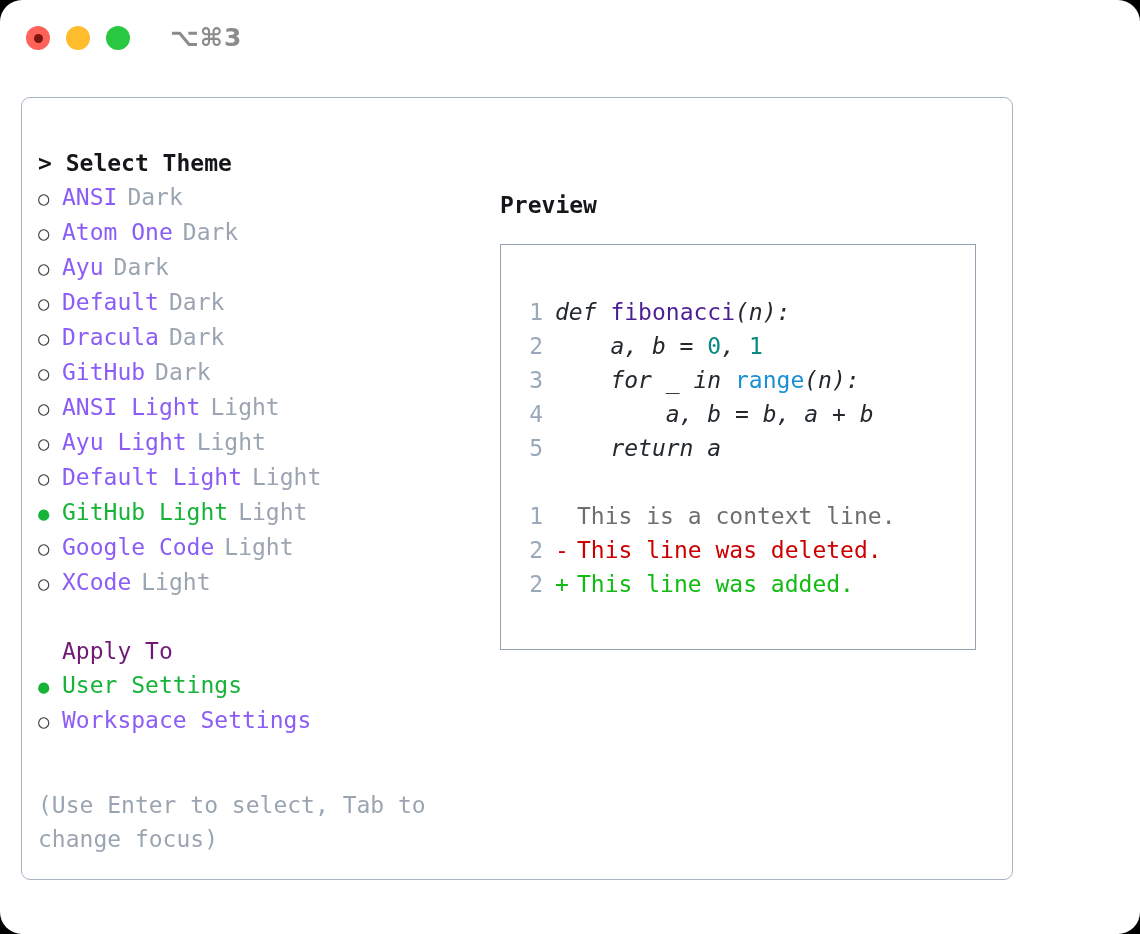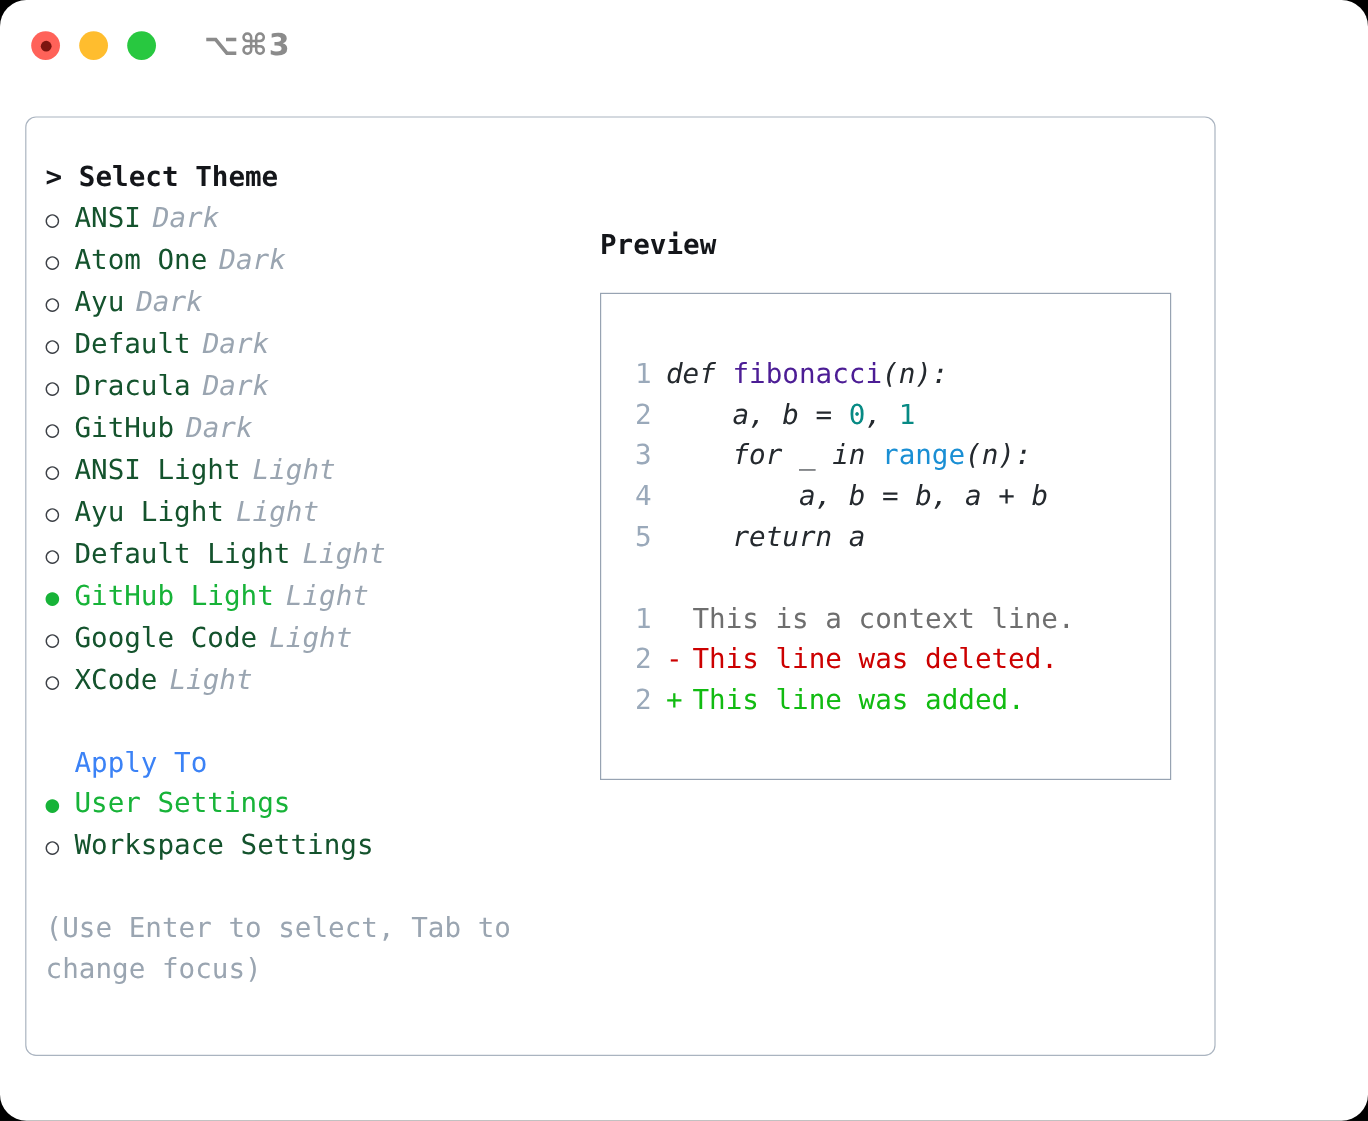--- a/index.html
+++ b/index.html
@@ -80,21 +80,21 @@
     border: 1.5px solid #aab4c0;
     border-radius: 9px;
     box-sizing: border-box;
     background: #ffffff;
   }
 
   
   .left-col {
     position: absolute;
     left: 16px;
-    top: 33px;
+    top: 48px;
     width: 440px;
   }
   .section-head {
     font-size: 23px;
     font-weight: bold;
     color: #14161a;
     line-height: 34px;
     white-space: pre;
   }
   .opt-row {
@@ -105,45 +105,45 @@
     white-space: pre;
   }
   .bullet {
     width: 24px;
     flex: 0 0 24px;
     font-size: 19px;
     color: #3b3f45;
     line-height: 34px;
   }
   .opt-row.selected .bullet { color: #17b338; }
-  .opt-label { color: #14532d; }
+  .opt-label { color: #8b5cf6; }
   .opt-row.selected .opt-label { color: #17b338; }
   .opt-tag {
     color: #9aa5b1;
     margin-left: 10px;
-    font-style: italic;
   }
 
   .spacer-sm { height: 34px; }
   .spacer-hint { height: 34px; }
 
   .apply-head {
     font-size: 23px;
-    color: #3b82f6;
+    color: #701a75;
     line-height: 34px;
     padding-left: 24px;
     white-space: pre;
   }
 
   .hint {
     font-size: 23px;
     color: #9aa5b1;
     line-height: 34px;
     width: 410px;
     white-space: normal;
+    margin-top: 16px;
   }
 
   
   .right-col {
     position: absolute;
     left: 478px;
     top: 42px;
     width: 490px;
   }
   .preview-head {

